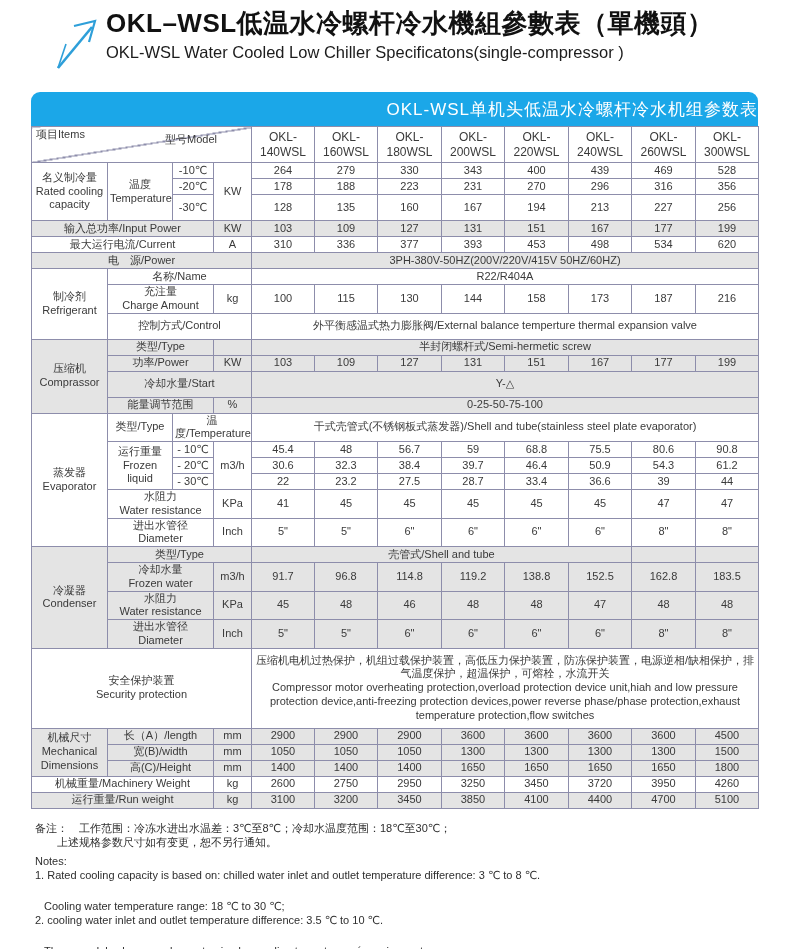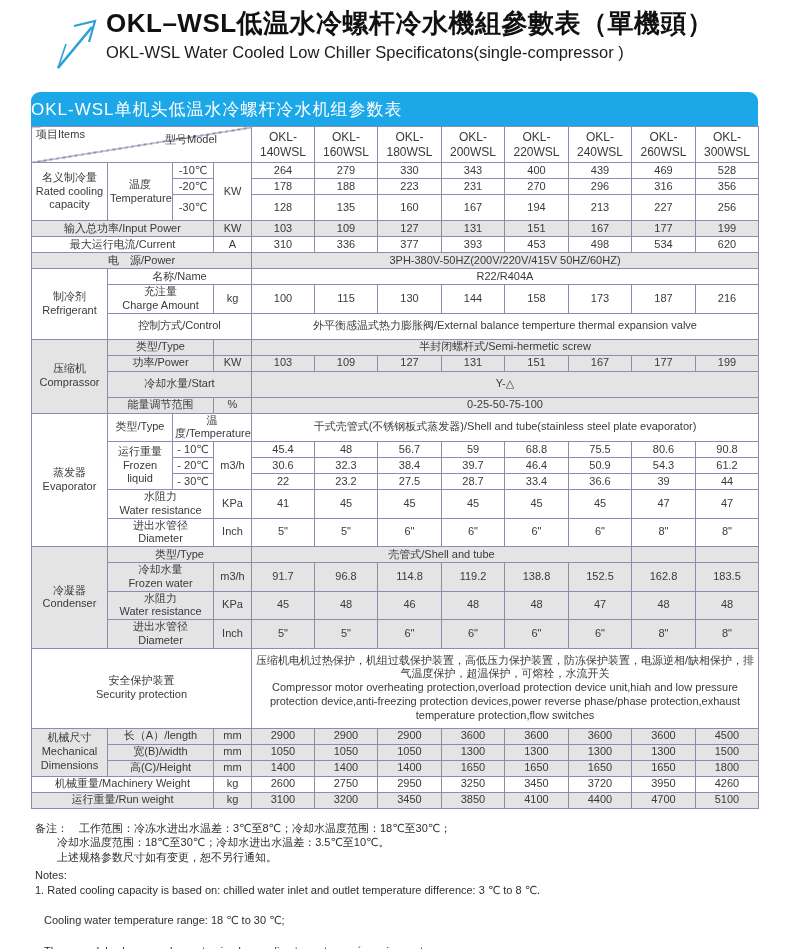--- a/index.html
+++ b/index.html
@@ -11,21 +11,21 @@
   
   .page-header { position:relative; height:92px; }
   .arrow-wrap { position:absolute; left:52px; top:14px; width:48px; height:58px; }
   .title-block { position:absolute; left:106px; top:6px; }
   .title-zh { font-size:26px; font-weight:700; color:#111; letter-spacing:0.5px; line-height:34px; }
   .title-en { font-size:16.5px; color:#1c1c1c; line-height:24px; }
   
   .sheet { margin-left:31px; width:727px; }
   .blue-bar {
     height:34px; background:#1ba7e8; border-radius:9px 9px 0 0;
-    display:flex; align-items:center; justify-content:flex-start;
+    display:flex; align-items:center; justify-content:flex-end;
     color:#ffffff; font-size:17px; letter-spacing:1px;
   }
   table.spec {
     width:727px; border-collapse:collapse; table-layout:fixed;
     font-size:11px; border:1.5px solid #77779c;
   }
   table.spec td {
     border:1px solid #8d8dab; text-align:center; vertical-align:middle;
     padding:0 2px; line-height:1.25; overflow:hidden;
   }
@@ -469,21 +469,21 @@
       <td>4400</td>
       <td>4700</td>
       <td>5100</td>
     </tr>
   </tbody>
     </table>
 </div>
 
 <div class="notes">
   <div>备注：　工作范围：冷冻水进出水温差：3℃至8℃；冷却水温度范围：18℃至30℃；</div>
-  <div class="ind">冷却水温度范围：18℃至30℃；冷却水进出水温差：3.5℃至10℃。</div>
   <div class="ind">上述规格参数尺寸如有变更，恕不另行通知。</div>
   <div class="gap"></div>
   <div>Notes:</div>
   <div>1. Rated cooling capacity is based on: chilled water inlet and outlet temperature difference: 3 ℃ to 8 ℃.</div>
   <div class="ind-en">Cooling water temperature range: 18 ℃ to 30 ℃;</div>
+  <div>2. cooling water inlet and outlet temperature difference: 3.5 ℃ to 10 ℃.</div>
   <div class="ind-en">These models above can be customized according to customers´ requirements.</div>
 
 </div>
 
 </body></html>

